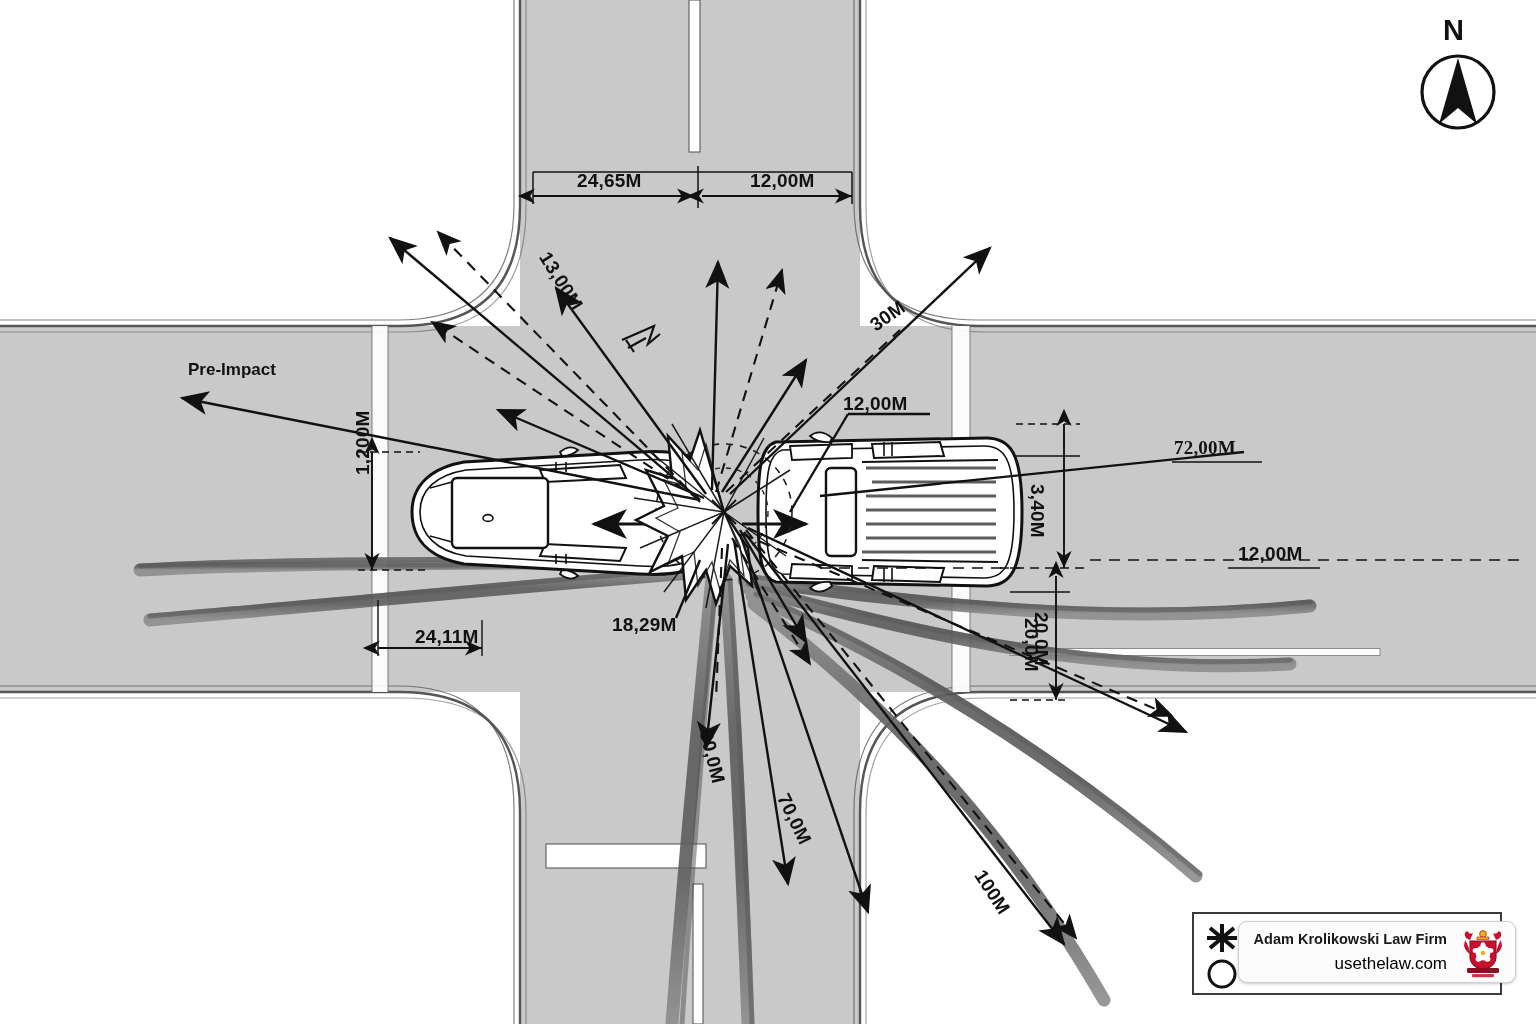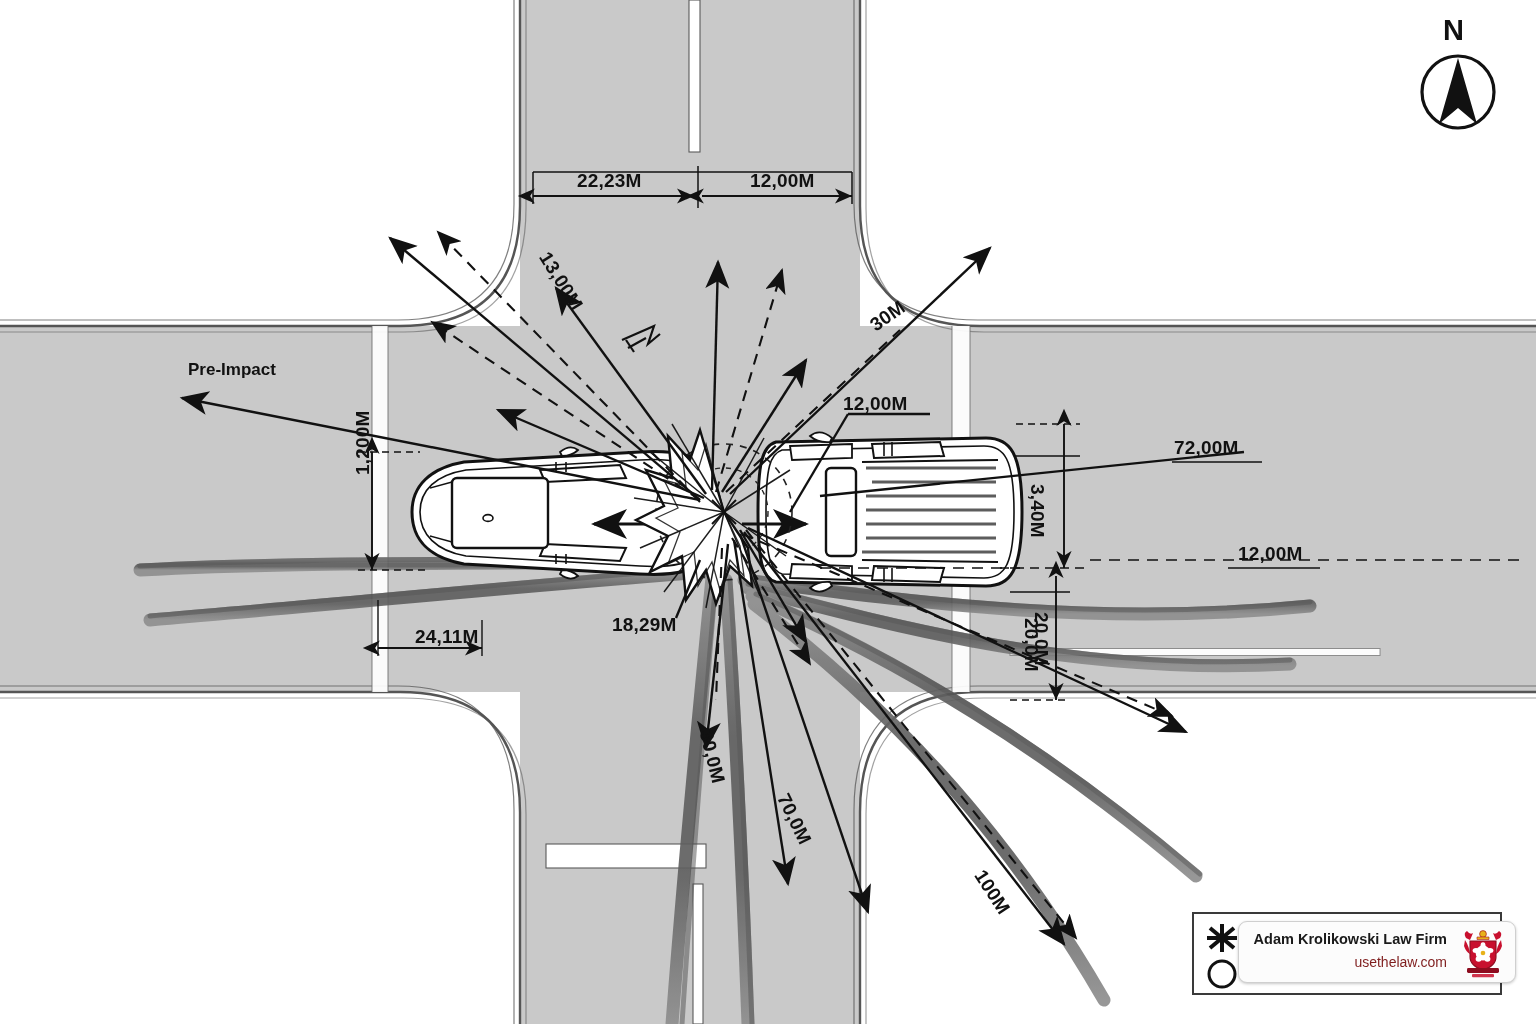--- a/index.html
+++ b/index.html
@@ -15,21 +15,21 @@
   
   #legend{position:absolute;left:1192px;top:912px;width:310px;height:83px;
           border:2px solid #3a3a3a;background:#ffffff;box-sizing:border-box;}
   #legend .symcol{position:absolute;left:8px;top:6px;width:46px;height:70px;}
   #card{position:absolute;left:1238px;top:921px;width:278px;height:62px;
         background:#fcfcfc;border:1px solid #cfcfcf;border-radius:9px;
         box-shadow:0 1px 3px rgba(0,0,0,.22);box-sizing:border-box;padding-left:28px;}
   #card .firm{position:absolute;left:12px;top:9px;width:196px;text-align:right;
         font-size:14.5px;font-weight:bold;color:#1a1a1a;}
   #card .site{position:absolute;left:12px;top:32px;width:196px;text-align:right;
-        font-size:14px;color:#7f1d1d;}
+        font-size:17px;color:#000000;}
   #crest{position:absolute;right:8px;top:6px;width:48px;height:50px;}
 </style>
 </head>
 <body>
 
 <div id="stage">
 
   <svg id="scene" viewBox="0 0 1536 1024" xmlns="http://www.w3.org/2000/svg">
     <defs>
       <marker id="ah" markerWidth="13" markerHeight="13" refX="11" refY="5" orient="auto" markerUnits="strokeWidth">
@@ -318,30 +318,30 @@
       <path d="M634,352 L626,340"></path>
     </g>
 
     <g>
       <circle cx="1458" cy="92" r="36" fill="#ffffff" stroke="#111" stroke-width="3.2"></circle>
       <path d="M1458,58 L1477,124 L1458,108 L1439,124 Z" fill="#111"></path>
     </g>
 
   </svg>
 
-  <div class="lbl dim" style="left:577px;top:170px;">22,23M</div>
+  <div class="lbl dim" style="left:577px;top:170px;">24,65M</div>
   <div class="lbl dim" style="left:750px;top:170px;">12,00M</div>
 
   <div class="lbl dim" style="left:553px;top:248px;transform:rotate(58deg);transform-origin:left top;">13,00M</div>
 
   <div class="lbl dim" style="left:866px;top:318px;transform:rotate(-35deg);transform-origin:left top;">30M</div>
 
   <div class="lbl dim" style="left:843px;top:393px;">12,00M</div>
 
-  <div class="lbl dim" style="left:1174px;top:437px;">72,00M</div>
+  <div class="lbl dim" style="left:1174px;top:437px;font-family:Liberation Serif, serif;">72,00M</div>
 
   <div class="lbl dim" style="left:1048px;top:484px;transform:rotate(90deg);transform-origin:left top;">3,40M</div>
 
   <div class="lbl dim" style="left:1238px;top:543px;">12,00M</div>
 
   <div class="lbl dim" style="left:352px;top:475px;transform:rotate(-90deg);transform-origin:left top;">1,200M</div>
 
   <div class="lbl dim" style="left:415px;top:626px;">24,11M</div>
 
   <div class="lbl dim" style="left:612px;top:614px;">18,29M</div>

